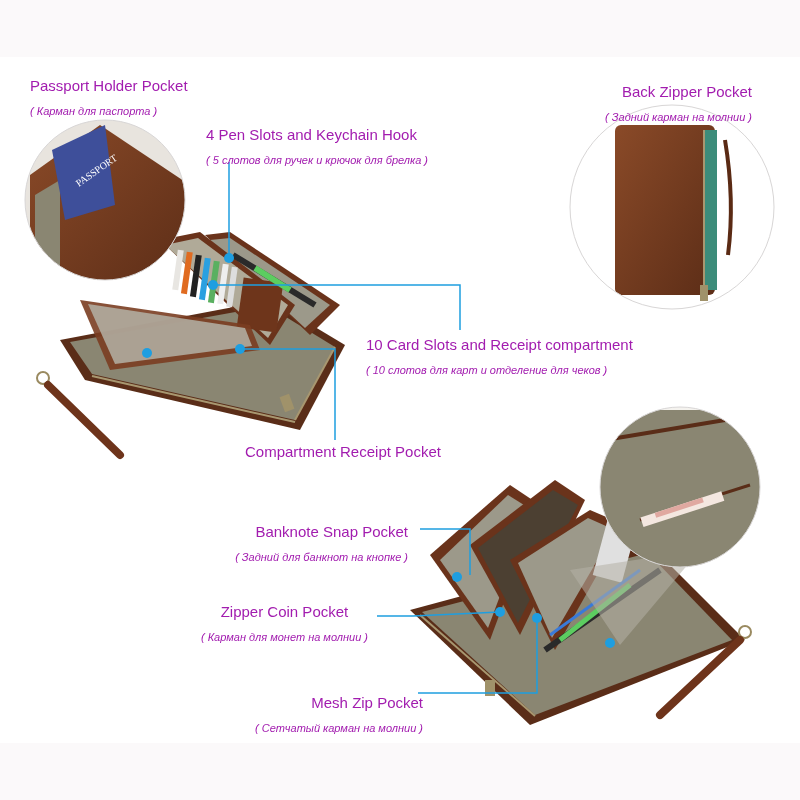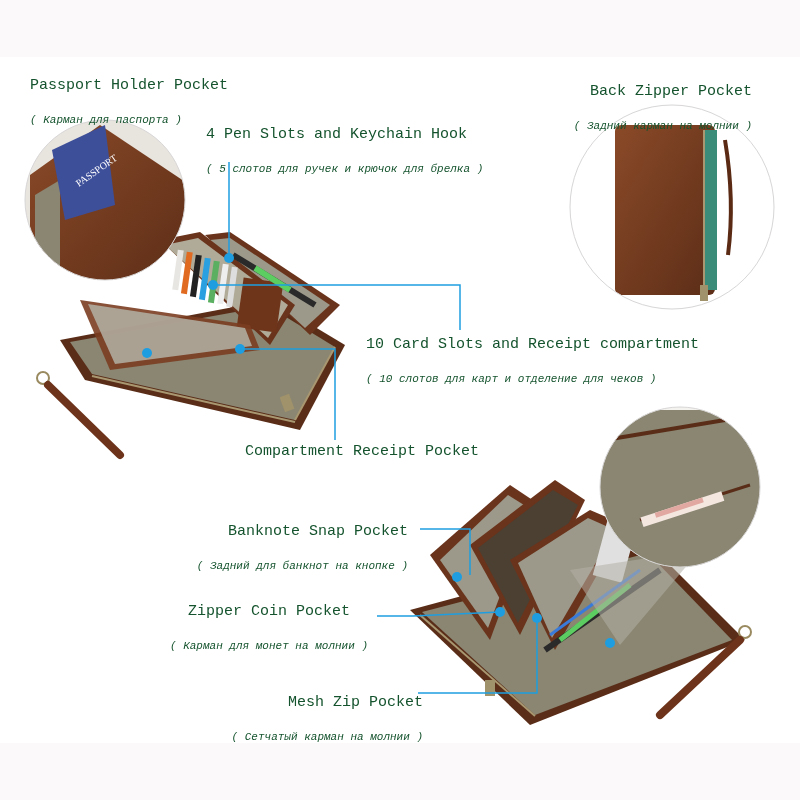--- a/index.html
+++ b/index.html
@@ -1,20 +1,20 @@
 <!DOCTYPE html>
 <html><head>
 <meta charset="utf-8">
 <style>
   html, body { margin:0; padding:0; }
   body { width:800px; height:800px; position:relative; overflow:hidden; background:#fbf9fa; font-family:"Liberation Sans", sans-serif; }
   .canvas { position:absolute; left:0; top:57px; width:800px; height:686px; background:#ffffff; }
-  .label { position:absolute; color:#14532d; white-space:nowrap;font-family:Liberation Mono, monospace; }
+  .label { position:absolute; color:#a21caf; white-space:nowrap; }
   .label .en { font-size:15px; line-height:18px; }
-  .label .ru { font-size:11px; font-style:italic; line-height:14px; margin-top:18px; }
+  .label .ru { font-size:11px; font-style:italic; line-height:14px; margin-top:9px; }
   .label.right { text-align:right; }
   svg { position:absolute; left:0; top:0; }
 </style>
 </head>
 <body>
 
 <div class="canvas"></div>
 
 <svg width="800" height="800" viewBox="0 0 800 800">
   <defs>

